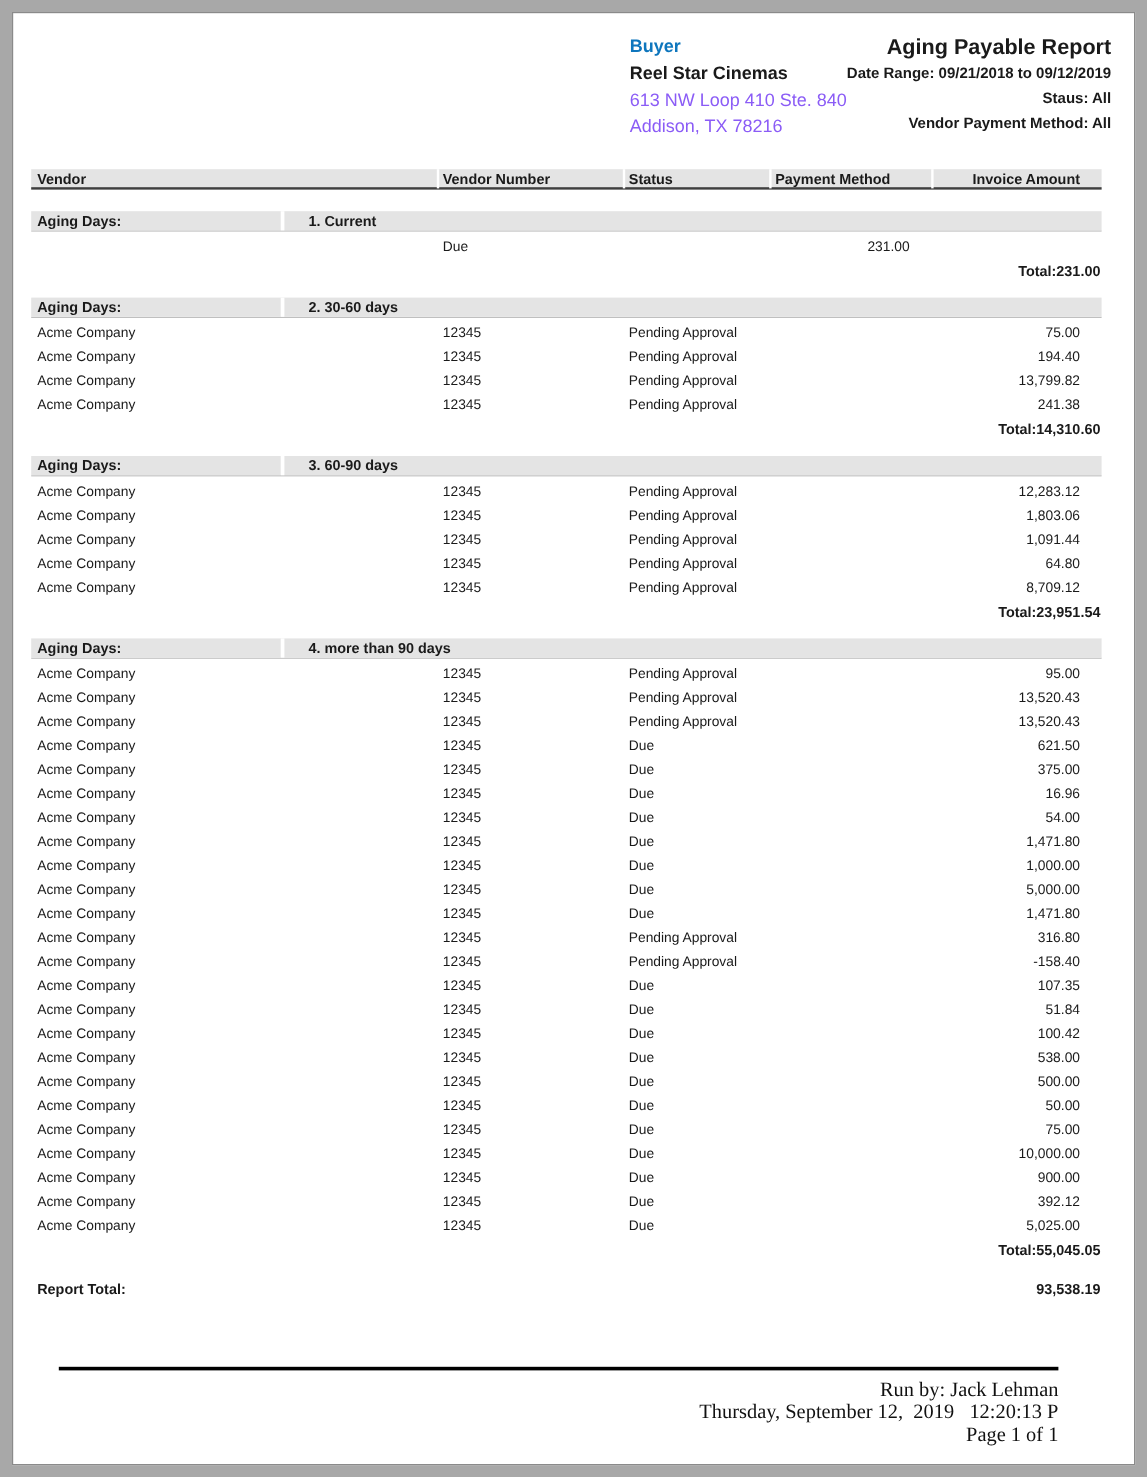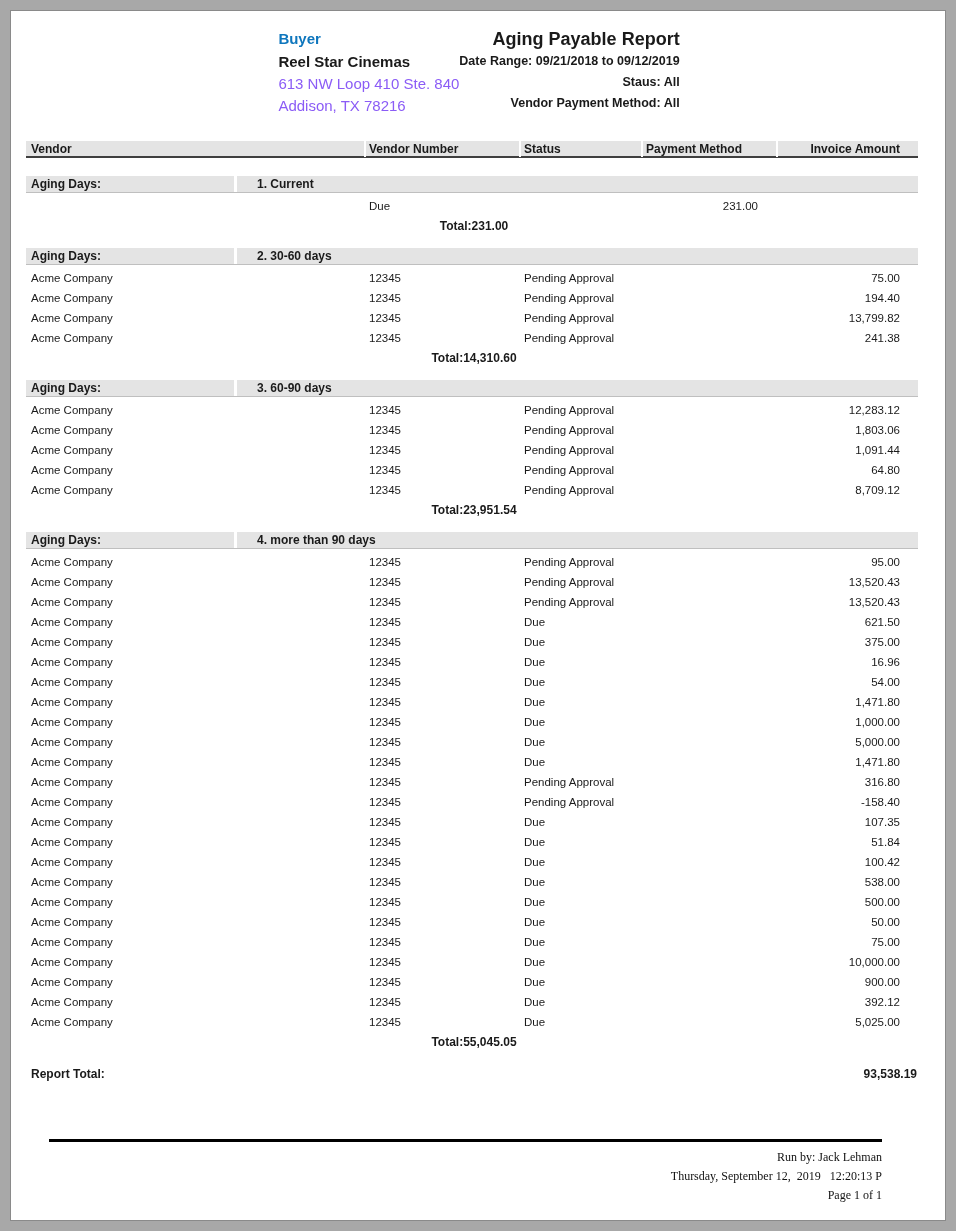--- a/index.html
+++ b/index.html
@@ -11,21 +11,21 @@
     position:relative;
   }
   .page {
     position:absolute; left:10px; top:10px;
     width:936px; height:1211px;
     background:#ffffff;
     border:1px solid #8a8a8a;
     overflow:hidden;
   }
   
-  .report-header { display:flex; justify-content:center; padding:16px 19px 0 21px; }
+  .report-header { display:flex; justify-content:flex-end; padding:16px 19px 0 21px; }
   .hl-buyer   { font-size:15px; font-weight:bold; color:var(--accent); line-height:23px; }
   .hl-company { font-size:15px; font-weight:bold; line-height:23px; }
   .hl-addr    { font-size:15px; line-height:22px; color:#8b5cf6; }
   .hr-block   { text-align:right; }
   .hr-title   { font-size:18px; font-weight:bold; line-height:24px; }
   .hr-filter  { font-size:12.5px; font-weight:bold; line-height:21px; }
   
   .report-table { margin:24px 29px 0 15px; width:892px; font-size:11.5px; }
   .grid-row {
     display:grid;
@@ -44,38 +44,38 @@
     display:grid; grid-template-columns:208px 1fr;
     height:17px; line-height:16px; font-weight:bold; font-size:12px;
     border-bottom:1px solid #bfbfbf;
   }
   .aging-band .band-cell { background:#e4e4e4; padding-left:5px; }
   .aging-band .band-bucket { border-left:3px solid #ffffff; padding-left:20px; }
   .section-rows { padding-top:3px; }
   .data-row { height:20px; line-height:20px; }
   .cell { padding-left:5px; overflow:hidden; white-space:nowrap; }
   .total-row {
-    display:flex; justify-content:center;
+    display:flex; justify-content:flex-end;
     font-weight:bold; font-size:12px; height:20px; line-height:20px;
     padding-left:5px; padding-right:1px;
   }
   .section { margin-bottom:12px; }
   .report-total-row {
     display:flex; justify-content:space-between;
     font-weight:bold; font-size:12px; height:20px; line-height:20px;
     padding-left:5px; padding-right:1px; margin-top:8px;gap:36px;
   }
   
   .report-footer {
     position:absolute; left:38px; top:1128px; width:833px;
     border-top:3px solid #000000;
     padding-top:6px;
     text-align:right;
     font-family:"Liberation Serif", serif;
-    font-size:12px; line-height:19px; color:#111;
+    font-size:17px; line-height:19px; color:#111;
   }
   .report-footer .f-line { white-space:pre; }
 </style>
 </head>
 <body>
 
 <div class="page">
 
   <div class="report-header">
     <div class="header-left">

